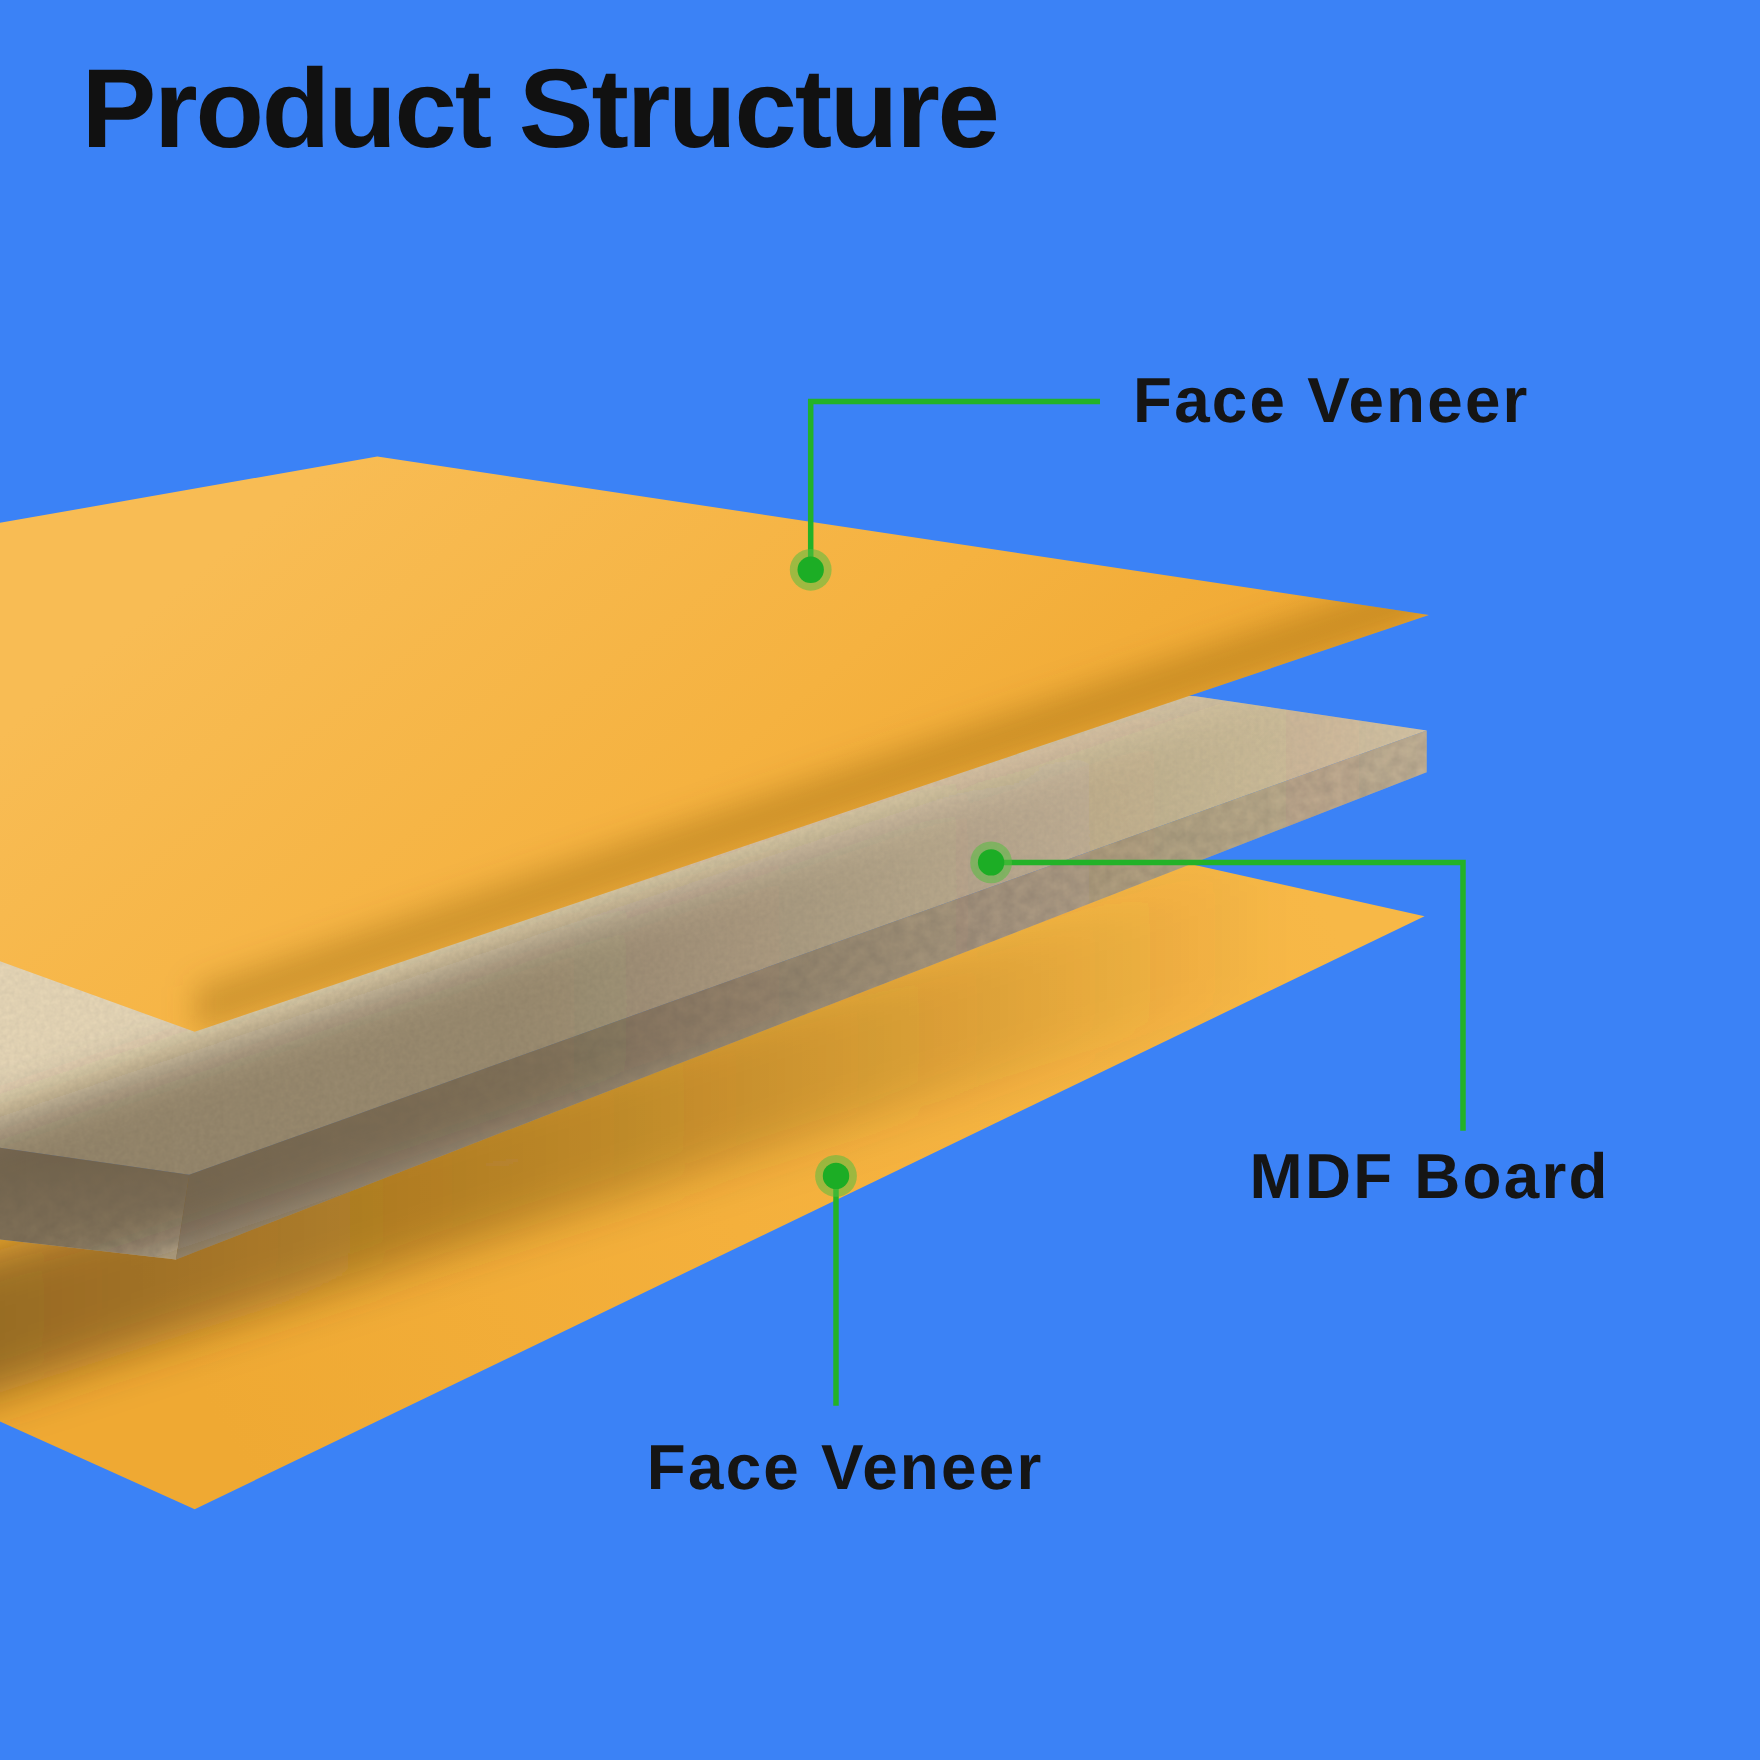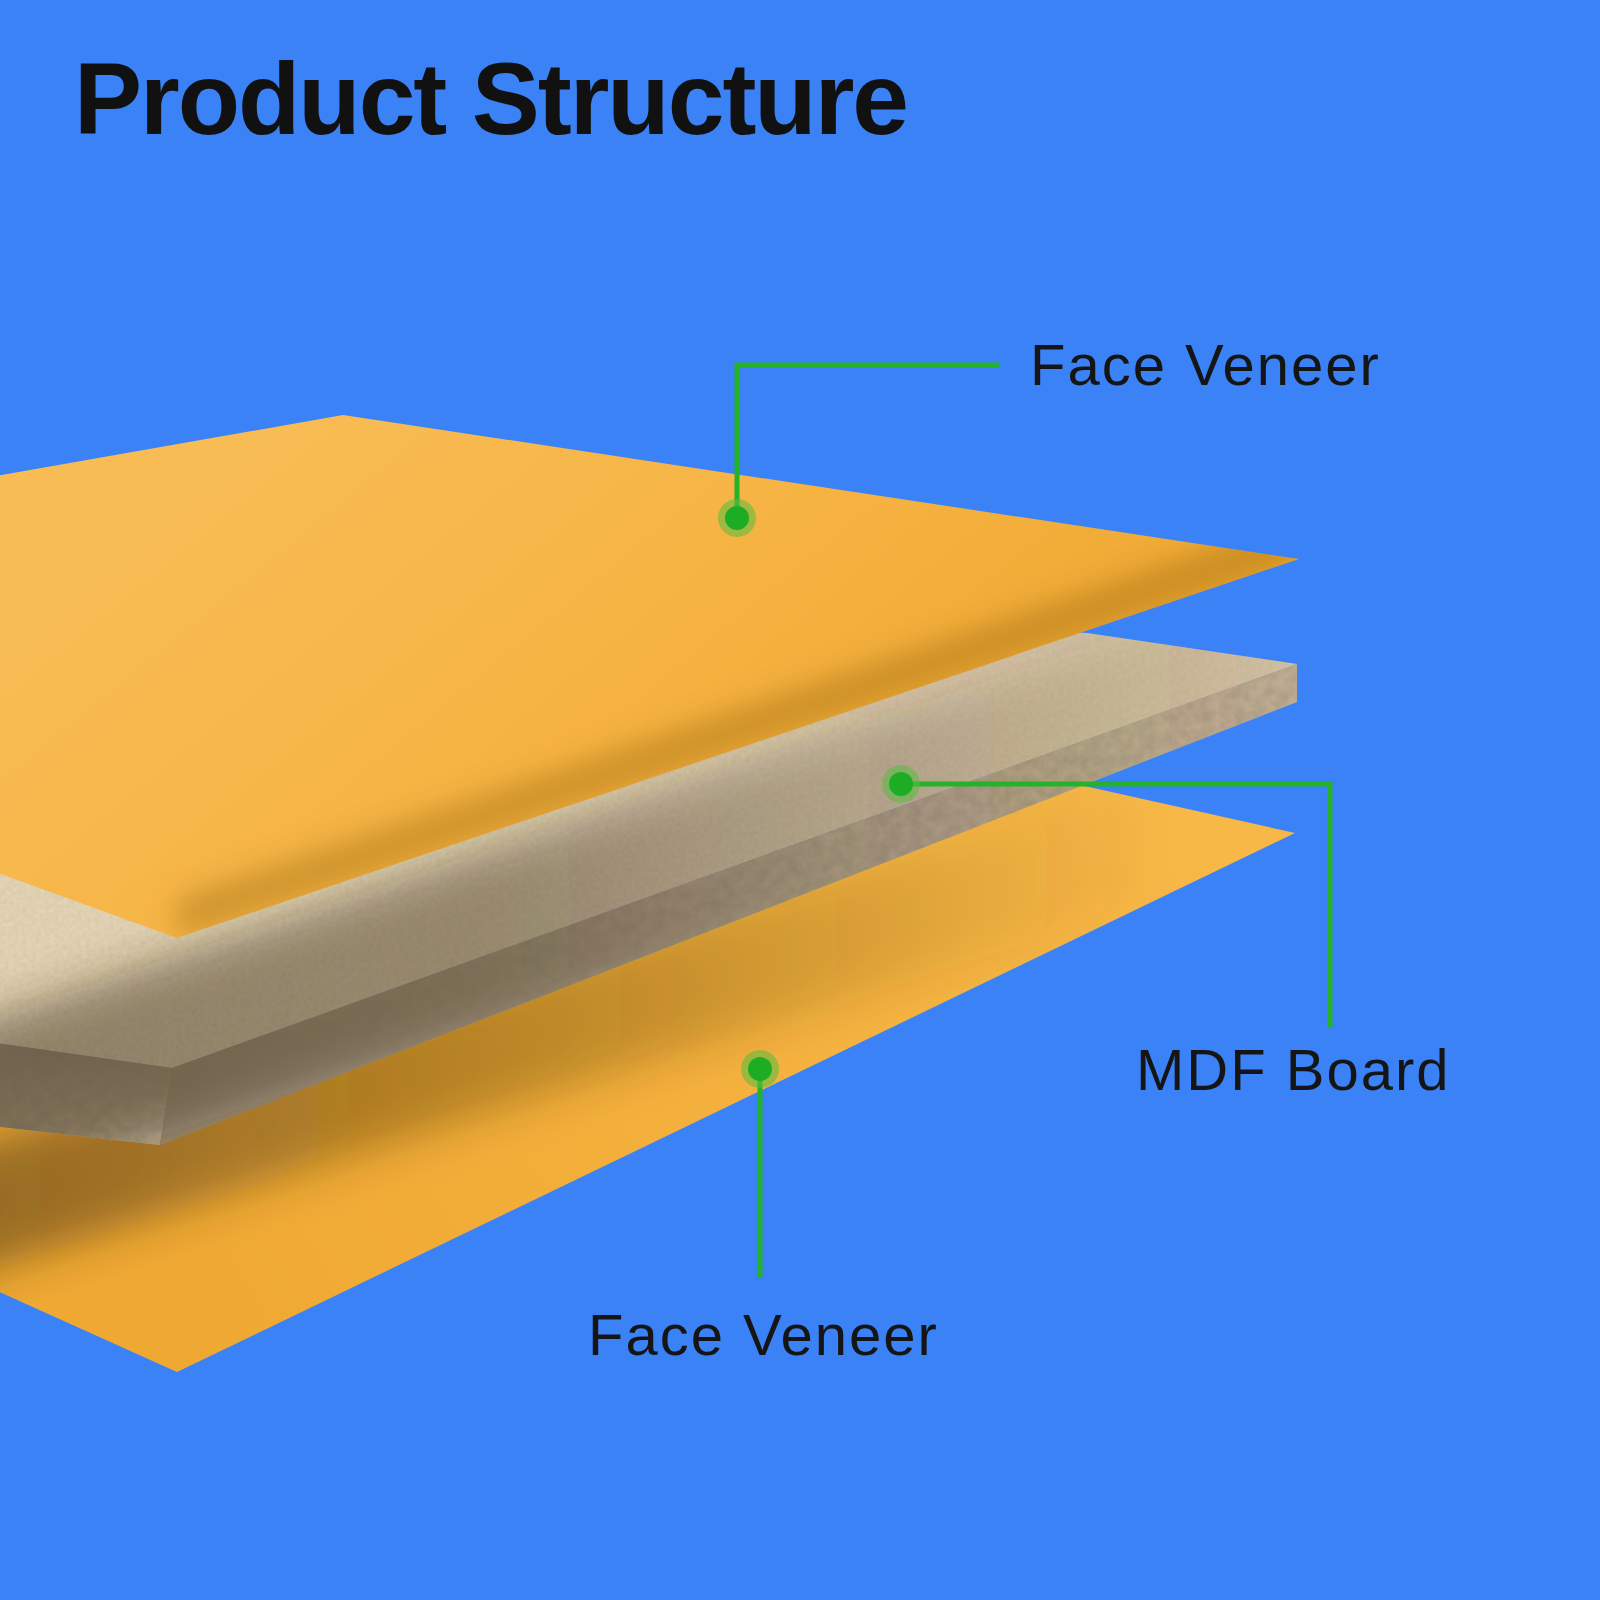--- a/index.html
+++ b/index.html
@@ -11,21 +11,21 @@
     font-family:"Liberation Sans", sans-serif;
   }
   .stage svg{position:absolute;left:0;top:0;}
   .page-title{
     position:absolute;left:74px;top:48px;
     font-size:102px;font-weight:800;letter-spacing:-2px;
     color:#111111;white-space:nowrap;line-height:1;
   }
   .callout-label{
     position:absolute;
-    font-size:58px;font-weight:400;letter-spacing:2px;
+    font-size:58px;font-weight:700;letter-spacing:2px;
     color:#151515;white-space:nowrap;line-height:1;
   }
   .label-top{left:1030px;top:336px;}
   .label-mdf{left:1136px;top:1041px;text-align:center;}
   .label-bottom{left:588px;top:1306px;}
 </style>
 </head>
 <body>
 
 <div class="stage">

